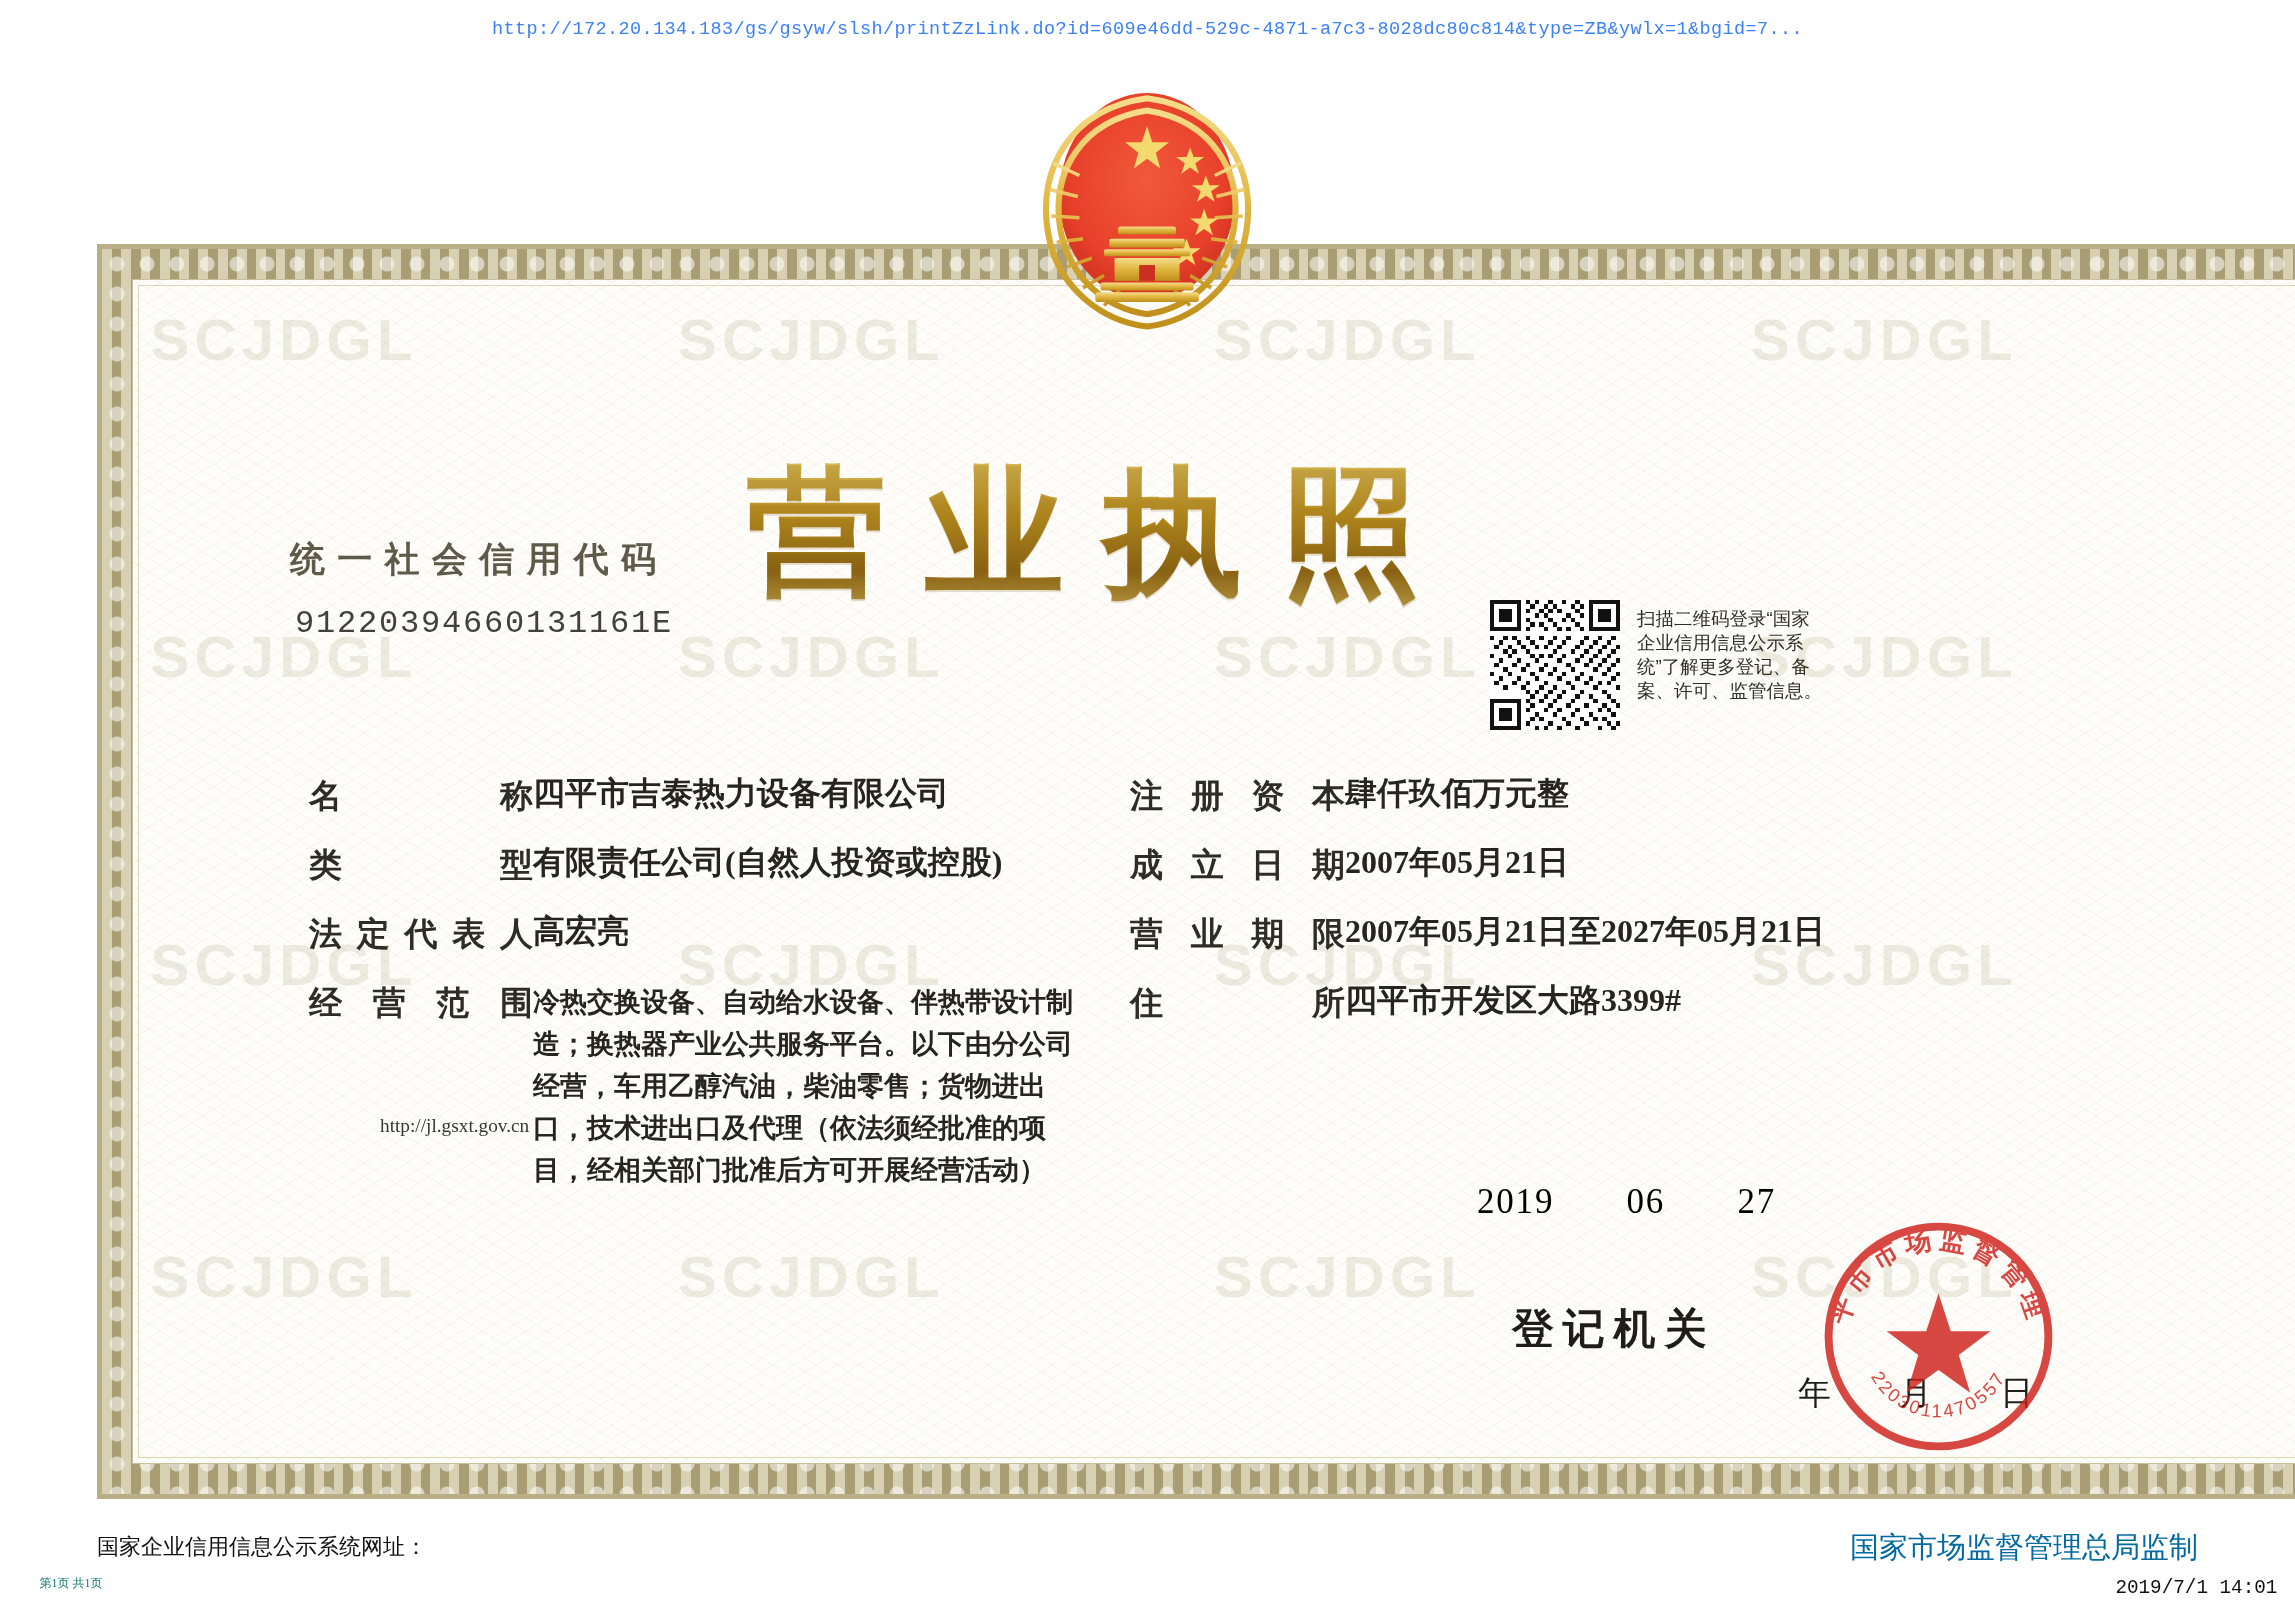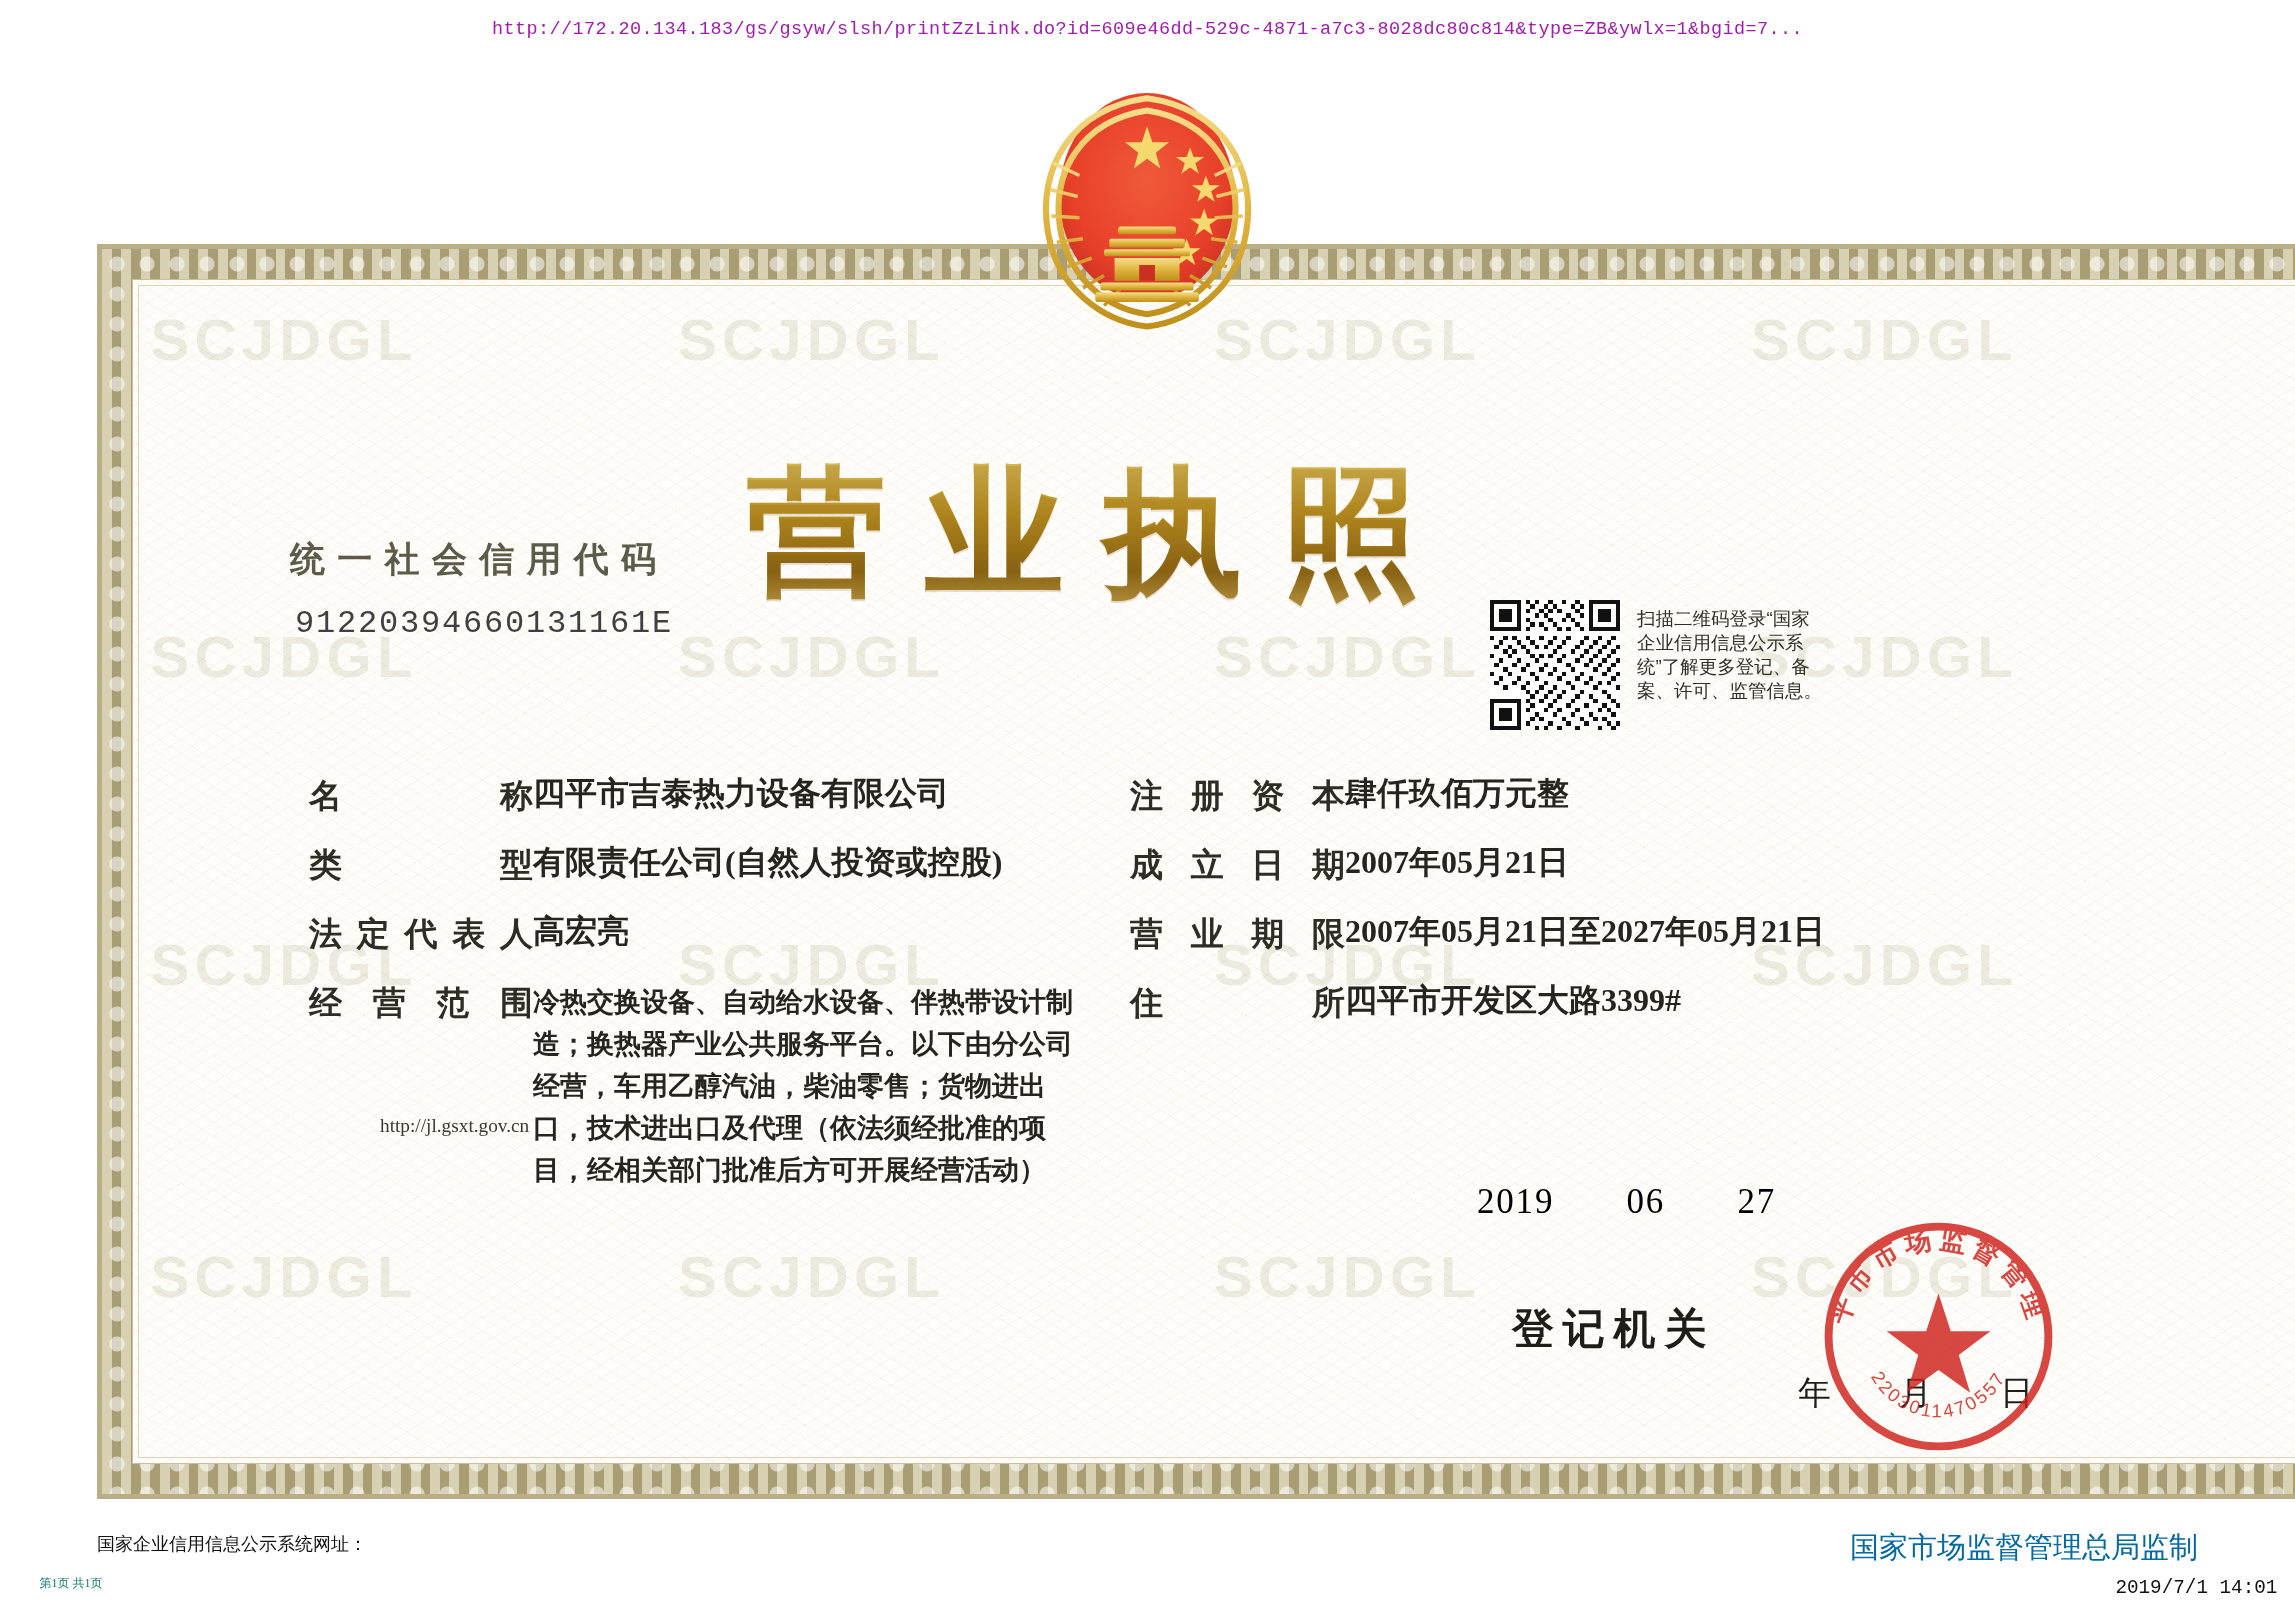--- a/index.html
+++ b/index.html
@@ -5,23 +5,23 @@
   html,body{margin:0;padding:0;background:#fff;}
   body{
     width:2295px;height:1623px;position:relative;overflow:hidden;
     font-family:"Liberation Serif","DejaVu Serif",serif;
     color:#1a1a1a;
   }
   
   .print-url{
     position:absolute;top:19.3px;left:0;width:2295px;text-align:center;
     font-family:"Liberation Mono","DejaVu Sans Mono",monospace;
-    font-size:18.5px;letter-spacing:0.4px;color:#a21caf;white-space:nowrap;
-  }
-  .foot-left-1{position:absolute;left:97px;top:1532px;font-size:18px;color:#111;}
+    font-size:18.5px;letter-spacing:0.4px;color:#3b82f6;white-space:nowrap;
+  }
+  .foot-left-1{position:absolute;left:97px;top:1532px;font-size:22px;color:#111;}
   .foot-left-2{position:absolute;left:17.6px;top:1575px;font-size:12px;color:#0f766e;margin-left:22px;}
   .foot-right-1{position:absolute;right:97px;top:1528px;font-size:29px;color:#0369a1;}
   .foot-right-2{position:absolute;right:17.6px;top:1577px;font-size:19.3px;
     font-family:"Liberation Mono","DejaVu Sans Mono",monospace;color:#111;}
 
   
   .cert{
     position:absolute;left:97px;top:244px;width:2255px;height:1255px;
     background:#0ea5e9;
     border:5.3px solid #b9ae86;

